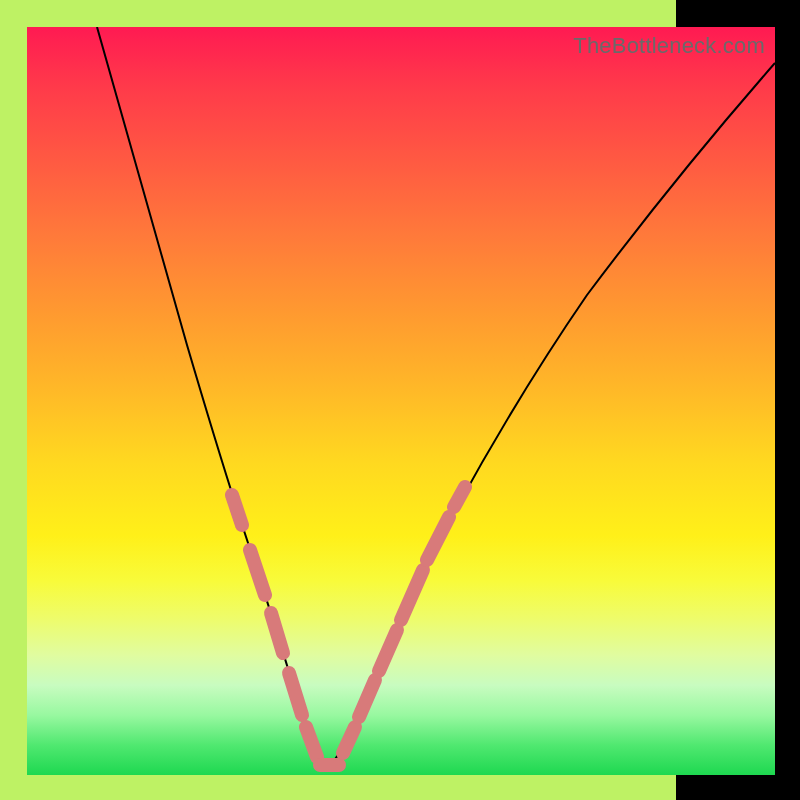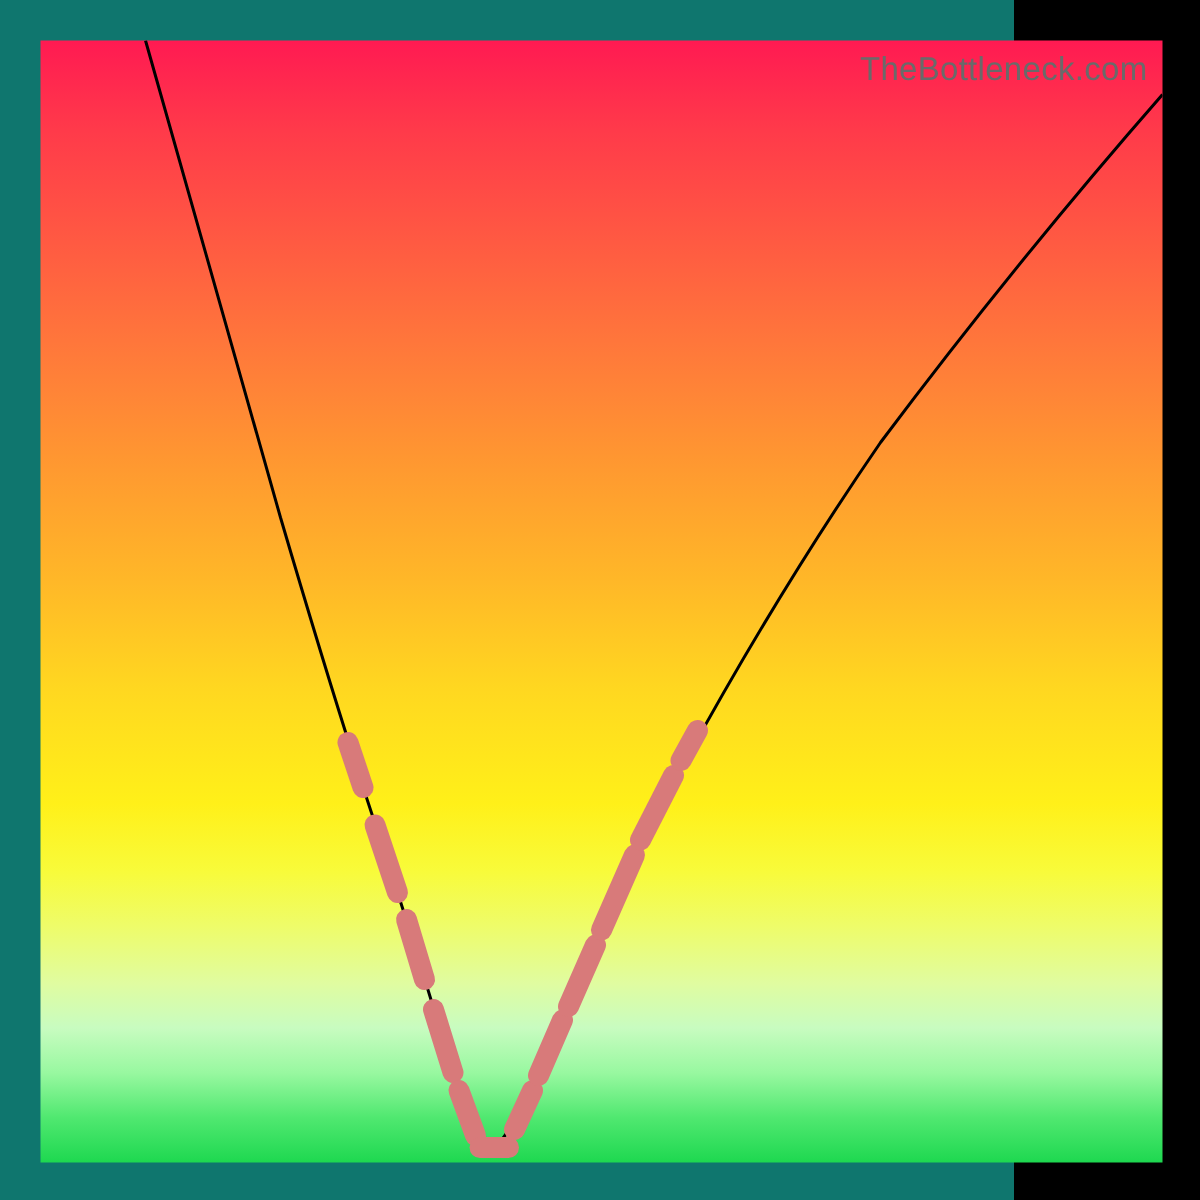--- a/index.html
+++ b/index.html
@@ -10,21 +10,21 @@
     height: 800px;
     overflow: hidden;
     font-family: Arial, sans-serif;
   }
   .frame {
     position: absolute;
     top: 0;
     left: 0;
     width: 676px;
     height: 800px;
-    background: #0f766e;
+    background: #bef264;
   }
   .plot-area {
     position: absolute;
     top: 27px;
     left: 27px;
     width: 748px;
     height: 748px;
     
     background: linear-gradient(
       to bottom,

